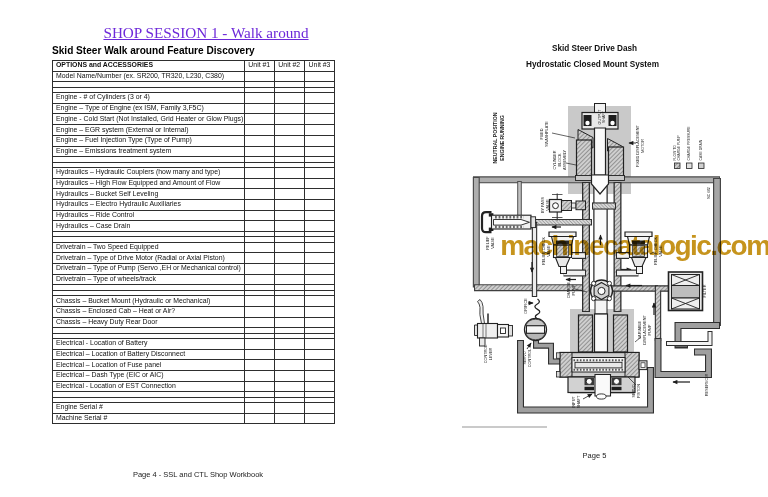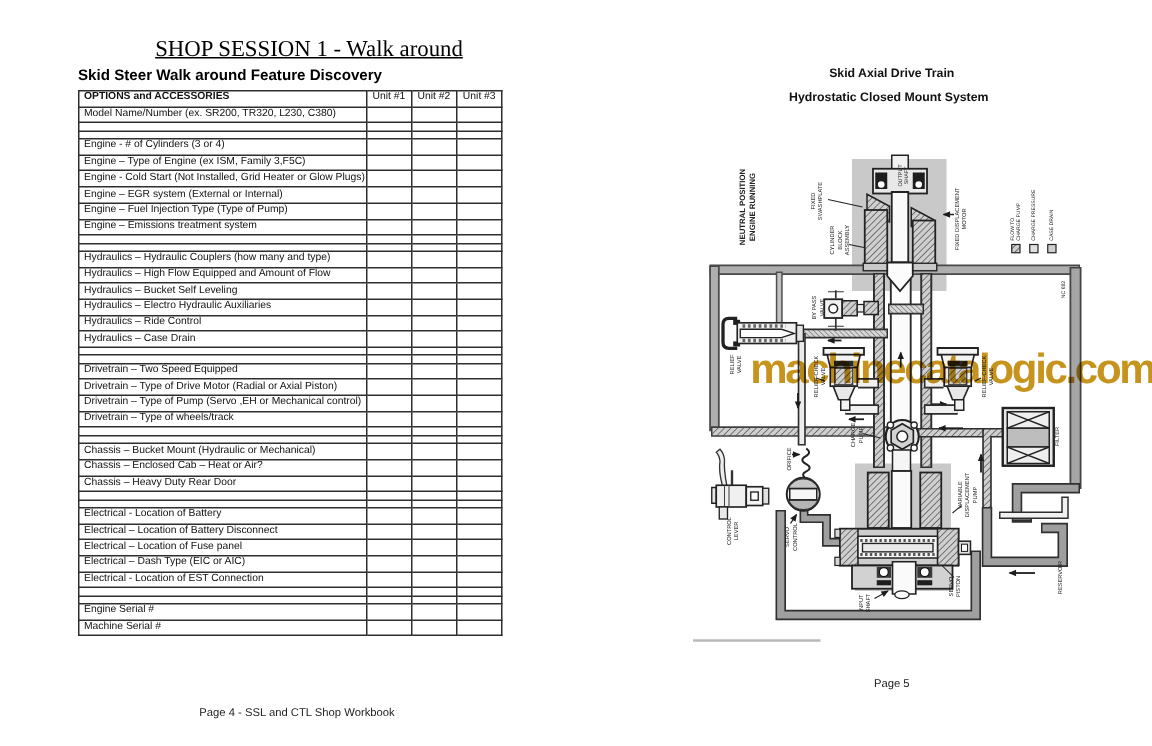--- a/index.html
+++ b/index.html
@@ -9,21 +9,21 @@
   table.wk{border-collapse:collapse;table-layout:fixed;}
   table.wk td{border:0.8px solid #2e2e2e;font-size:6.9px;color:#111;
       font-family:"Liberation Sans",sans-serif;padding:0 0 0 3px;vertical-align:middle;
       white-space:nowrap;overflow:hidden;line-height:1;}
   table.wk td.u{text-align:center;padding:0;font-size:6.9px;}
 </style>
 </head>
 <body>
 
 <div class="abs" style="left:0;top:24px;width:412px;text-align:center;">
-  <span style="font-family:'Liberation Serif',serif;font-size:15.2px;color:#000000;text-decoration:underline;">SHOP SESSION 1 - Walk around</span>
+  <span style="font-family:'Liberation Serif',serif;font-size:15.2px;color:#6d28d9;text-decoration:underline;">SHOP SESSION 1 - Walk around</span>
 </div>
 
 <div class="abs" style="left:52px;top:44.8px;font-family:Liberation Sans, sans-serif;font-weight:bold;font-size:10.1px;color:#000;">Skid Steer Walk around Feature Discovery</div>
 
 <div class="abs" style="left:52px;top:60px;">
 <table class="wk" style="width:282px;">
 <colgroup>
         <col style="width:192px">
         <col style="width:29.5px">
         <col style="width:30.5px">
@@ -269,21 +269,21 @@
           <td></td>
           <td></td>
           <td></td>
         </tr>
 </tbody>
     </table>
 </div>
 
 <div class="abs" style="left:0;top:470px;width:396px;text-align:center;font-size:7.5px;color:#222;">Page 4 - SSL and CTL Shop Workbook</div>
 
-<div class="abs" style="left:449.5px;top:43.5px;width:290px;text-align:center;font-weight:bold;font-size:8.2px;color:#111;">Skid Axial Drive Train</div>
+<div class="abs" style="left:449.5px;top:43.5px;width:290px;text-align:center;font-weight:bold;font-size:8.2px;color:#111;">Skid Steer Drive Dash</div>
 
 <div class="abs" style="left:447.5px;top:60px;width:290px;text-align:center;font-weight:bold;font-size:8.2px;color:#111;">Hydrostatic Closed Mount System</div>
 
 <div class="abs" style="left:449.5px;top:451px;width:290px;text-align:center;font-size:7.5px;color:#222;">Page 5</div>
 
 <svg class="abs" style="left:452px;top:95px;" width="296" height="345" viewBox="452 95 296 345" xmlns="http://www.w3.org/2000/svg">
 <defs>
 <pattern id="h1" width="3" height="3" patternTransform="rotate(45)" patternUnits="userSpaceOnUse">
   <rect width="3" height="3" fill="#cfcfcf"></rect>
         <line x1="0" y1="0" x2="0" y2="3" stroke="#555" stroke-width="1"></line>

